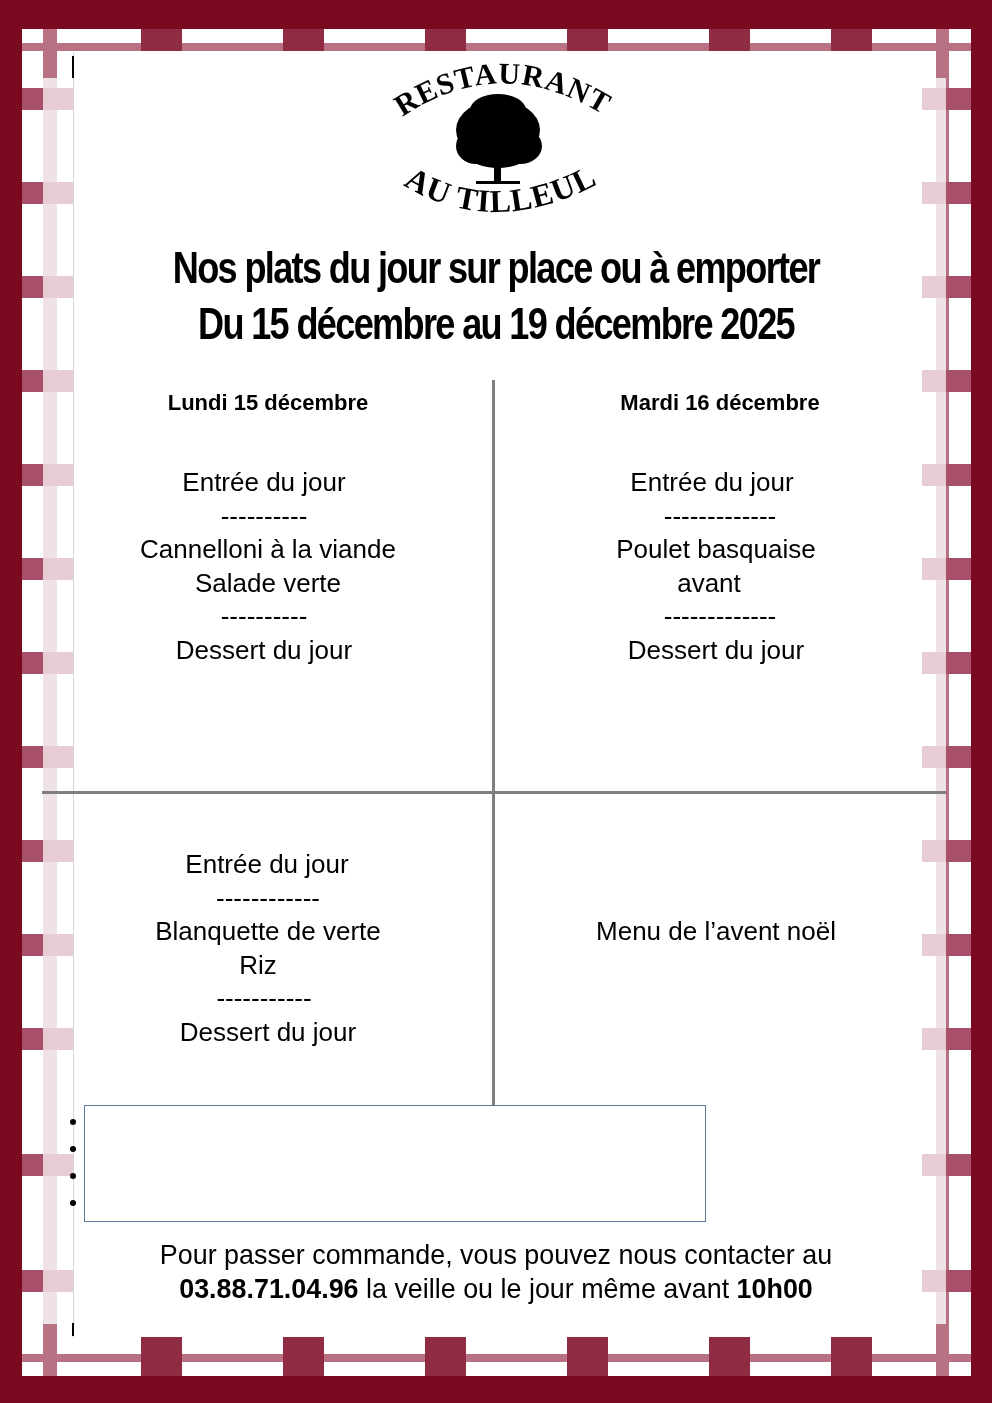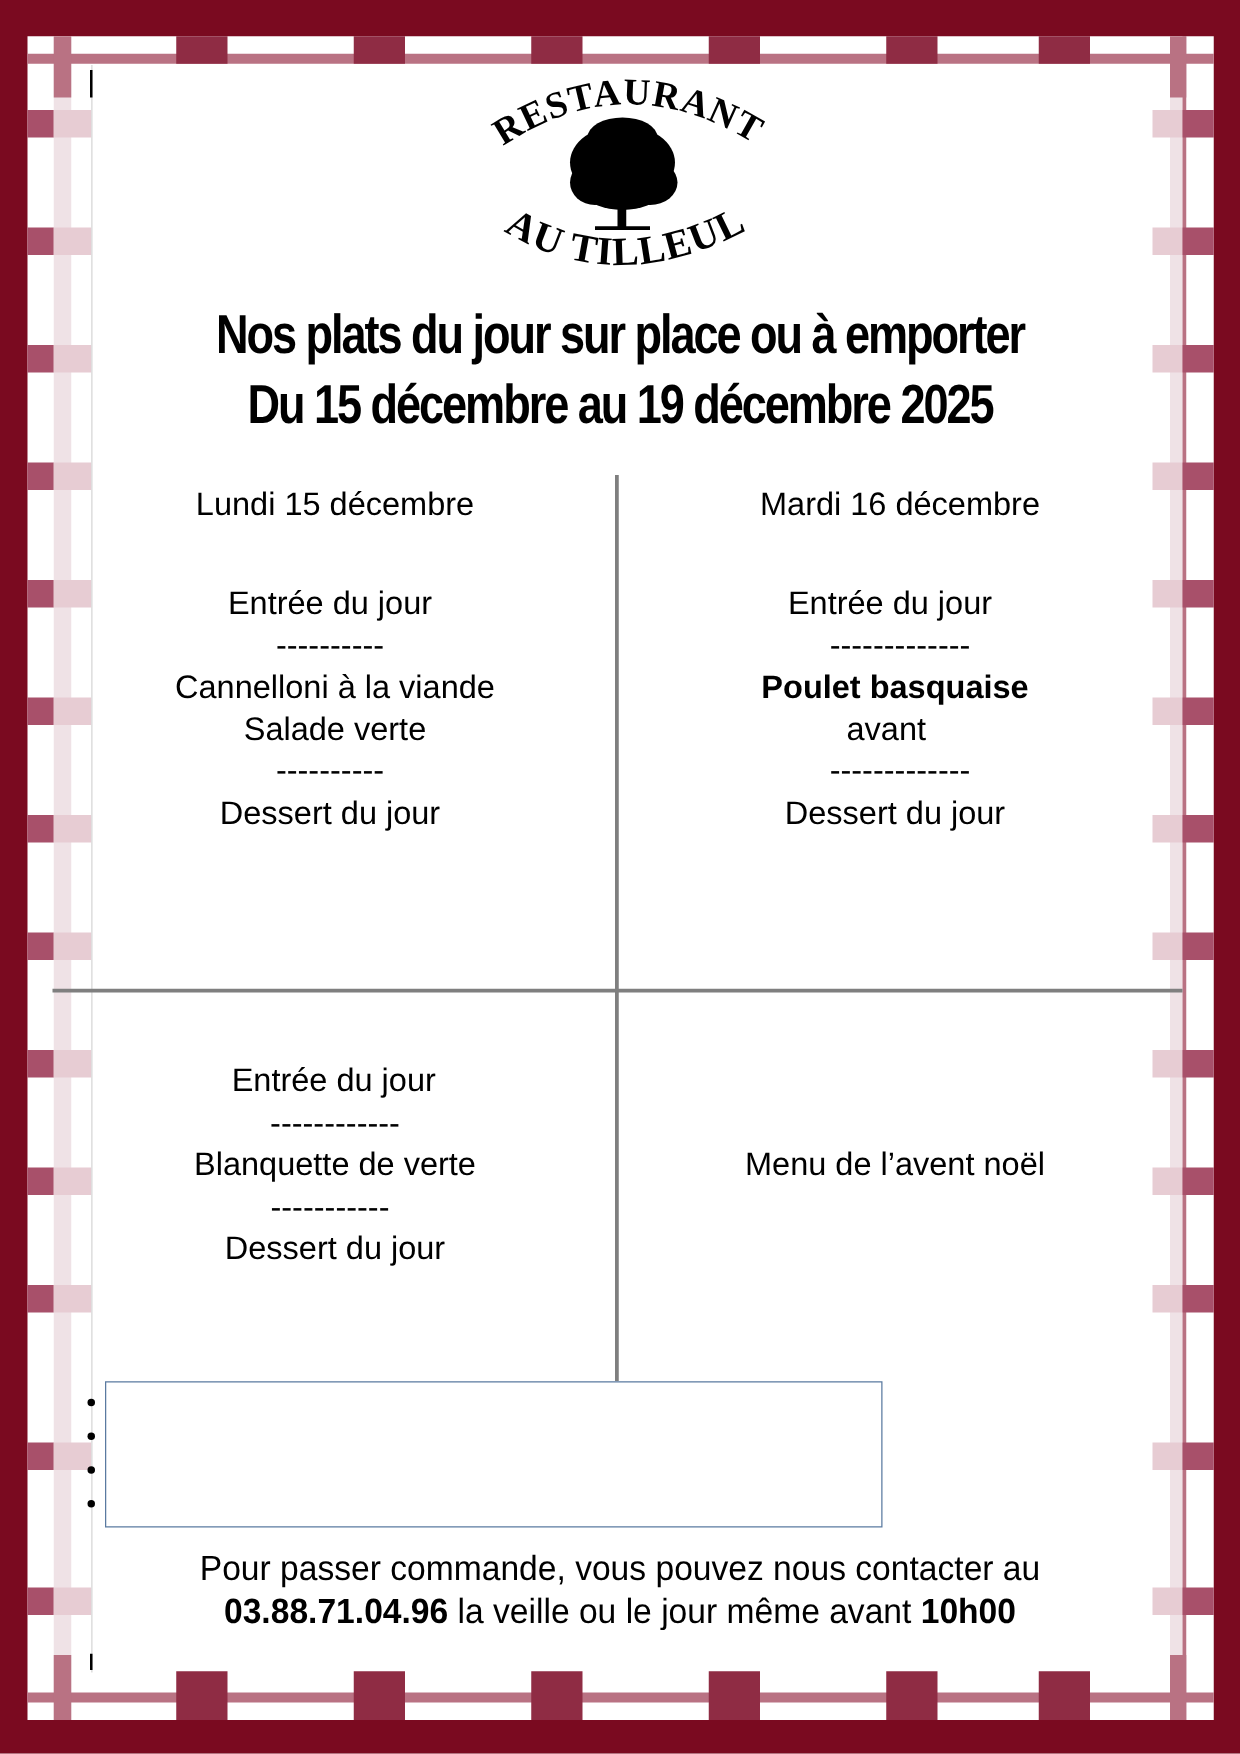--- a/index.html
+++ b/index.html
@@ -27,21 +27,21 @@
   
   .title { left:60px; width:872px; text-align:center; font-family:"Liberation Sans", sans-serif; font-weight:bold; font-size:44px; letter-spacing:-2px; transform:scaleX(0.82); transform-origin:center; line-height:56px; white-space:nowrap; }
   .title1 { top:240px; }
   .title2 { top:296px; }
 
   
   .vline { left:492px; width:3px; background:#7f7f7f; }
   .hline { left:42px; top:791px; width:904px; height:3px; background:#7f7f7f; }
 
   .cell { position:absolute; text-align:center; font-size:26px; line-height:33.5px; }
-  .day-title { font-weight:normal; font-size:26px; line-height:30px; }
+  .day-title { font-weight:bold; font-size:22px; line-height:30px; }
   .cell .item { white-space:nowrap; }
 
   
   .blank-box { left:84px; top:1105px; width:620px; height:115px; border:1px solid #5a7aa0; background:#fff; }
   .bullet { width:6px; height:6px; border-radius:50%; background:#000; left:70px; }
 
   
   .footer { left:60px; top:1238px; width:872px; text-align:center; font-size:28px; line-height:34px; transform:scaleX(0.96); }
   .footer b { font-weight:bold; }
 </style>
@@ -177,31 +177,32 @@
   <div class="item">Salade verte</div>
   <div class="item" style="margin-left:-8px;">----------</div>
   <div class="item" style="margin-left:-8px;">Dessert du jour</div>
 </div>
 
 <div class="cell" style="left:540px;top:388px;width:360px;text-align:center;">
   <div class="day-title">Mardi 16 décembre</div>
   <div style="height:48px;"></div>
   <div class="item" style="margin-left:-16px;">Entrée du jour</div>
   <div class="item">-------------</div>
-  <div class="item" style="margin-left:-8px;font-weight:bold;">Poulet basquaise</div>
+  <div class="item" style="margin-left:-8px;">Poulet basquaise</div>
   <div class="item" style="margin-left:-22px;">avant</div>
   <div class="item">-------------</div>
   <div class="item" style="margin-left:-8px;">Dessert du jour</div>
 </div>
 
 <div class="cell" style="left:90px;top:801px;width:356px;">
   <div style="height:47px;"></div>
   <div class="item" style="margin-left:-2px;">Entrée du jour</div>
   <div class="item">------------</div>
   <div class="item">Blanquette de verte</div>
+  <div class="item" style="margin-left:-20px;">Riz</div>
   <div class="item" style="margin-left:-8px;">-----------</div>
   <div class="item">Dessert du jour</div>
 </div>
 
 <div class="cell" style="left:540px;top:801px;width:360px;">
   <div style="height:114px;"></div>
   <div class="item" style="margin-left:-8px;">Menu de l’avent noël</div>
 </div>
 
 <div class="abs bullet" style="top:1119px;"></div>

